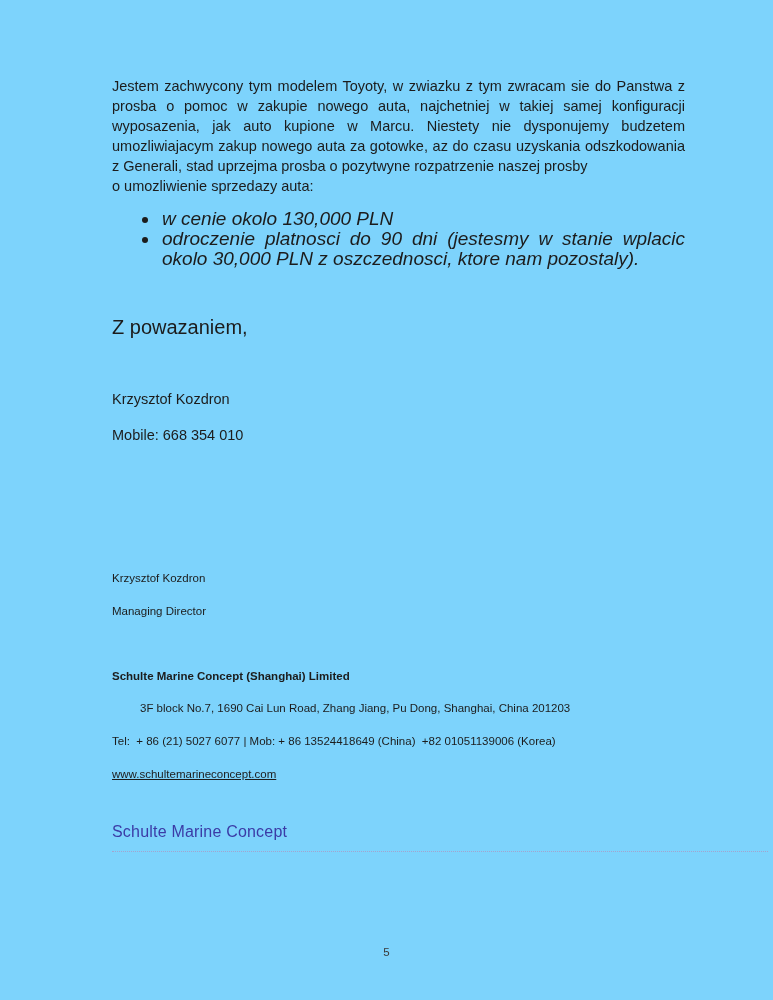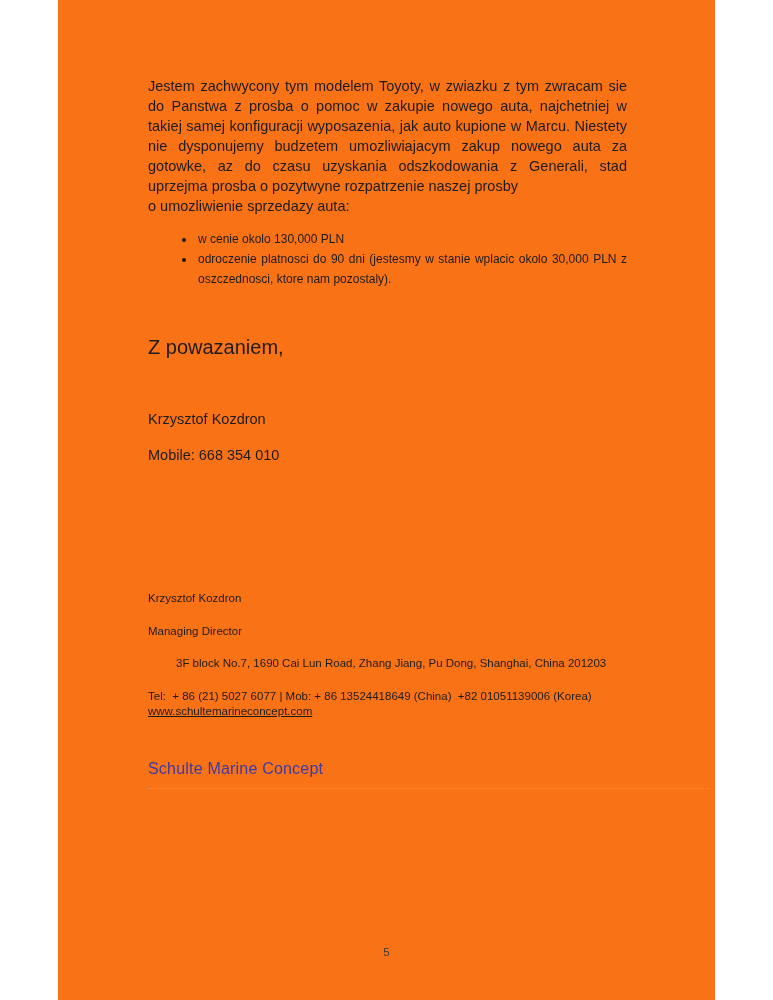--- a/index.html
+++ b/index.html
@@ -1,25 +1,26 @@
 <!DOCTYPE html>
 <html><head>
 <meta charset="utf-8">
 <style>
   * { margin: 0; padding: 0; box-sizing: border-box; }
   html, body { background: #ffffff; }
   body { font-family: "Liberation Sans", sans-serif; }
 
   .page {
     position: relative;
-    width: 657px;
+    width: 773px;
     height: 1000px;
-    background: #f97316;
+    background: #7dd3fc;
     overflow: hidden;
     margin: 0 auto;
+    padding-left: 22px;
   }
 
   .content {
     padding: 76px 88px 0 90px;
     color: #1c1c1c;
   }
 
   
   .body-paragraph {
     font-size: 14.5px;
@@ -28,24 +29,25 @@
     white-space: pre-line;
     color: #1c1c1c;
   }
 
   .bullet-list {
     margin-top: 13px;
     padding-left: 48px;
     list-style: disc;
   }
   .bullet-list li {
-    font-size: 12px;
+    font-size: 19px;
     line-height: 20px;
     text-align: justify;
     padding-left: 2px;
+    font-style: italic;
   }
   .bullet-list li + li { margin-top: 0px; }
 
   .closing {
     margin-top: 48px;
     font-size: 20px;
     line-height: 20px;
   }
 
   .signer-name {
@@ -64,21 +66,21 @@
   .sig-small {
     font-size: 11.5px;
     line-height: 15px;
     color: #1c1c1c;
   }
   .sig-name      { margin-top: 126px; }
   .sig-title     { margin-top: 18px; }
   .company-name  { margin-top: 50px; font-weight: bold; }
   .company-addr  { margin-top: 17px; margin-left: 28px; }
   .company-phones{ margin-top: 18px; white-space: pre-wrap; }
-  .company-web   { }
+  .company-web   { margin-top: 18px; }
   .company-web a {
     color: #1c1c1c;
     text-decoration: underline;
     cursor: pointer;
   }
 
   
   .brand-row {
     margin-top: 38px;
     margin-right: -83px;            
@@ -120,20 +122,21 @@
     <div class="closing">Z powazaniem,</div>
 
     <div class="signer-name">Krzysztof Kozdron</div>
 
     <div class="mobile-line">Mobile: 668 354 010</div>
 
     <div class="sig-small sig-name">Krzysztof Kozdron</div>
 
     <div class="sig-small sig-title">Managing Director</div>
 
+    <div class="sig-small company-name">Schulte Marine Concept (Shanghai) Limited</div>
 
     <div class="sig-small company-addr">3F block No.7, 1690 Cai Lun Road, Zhang Jiang, Pu Dong, Shanghai, China 201203</div>
 
     <div class="sig-small company-phones">Tel:  + 86 (21) 5027 6077 | Mob: + 86 13524418649 (China)  +82 01051139006 (Korea)</div>
 
     <div class="sig-small company-web">
       <a>www.schultemarineconcept.com</a>
     </div>
 
     <div class="brand-row">

